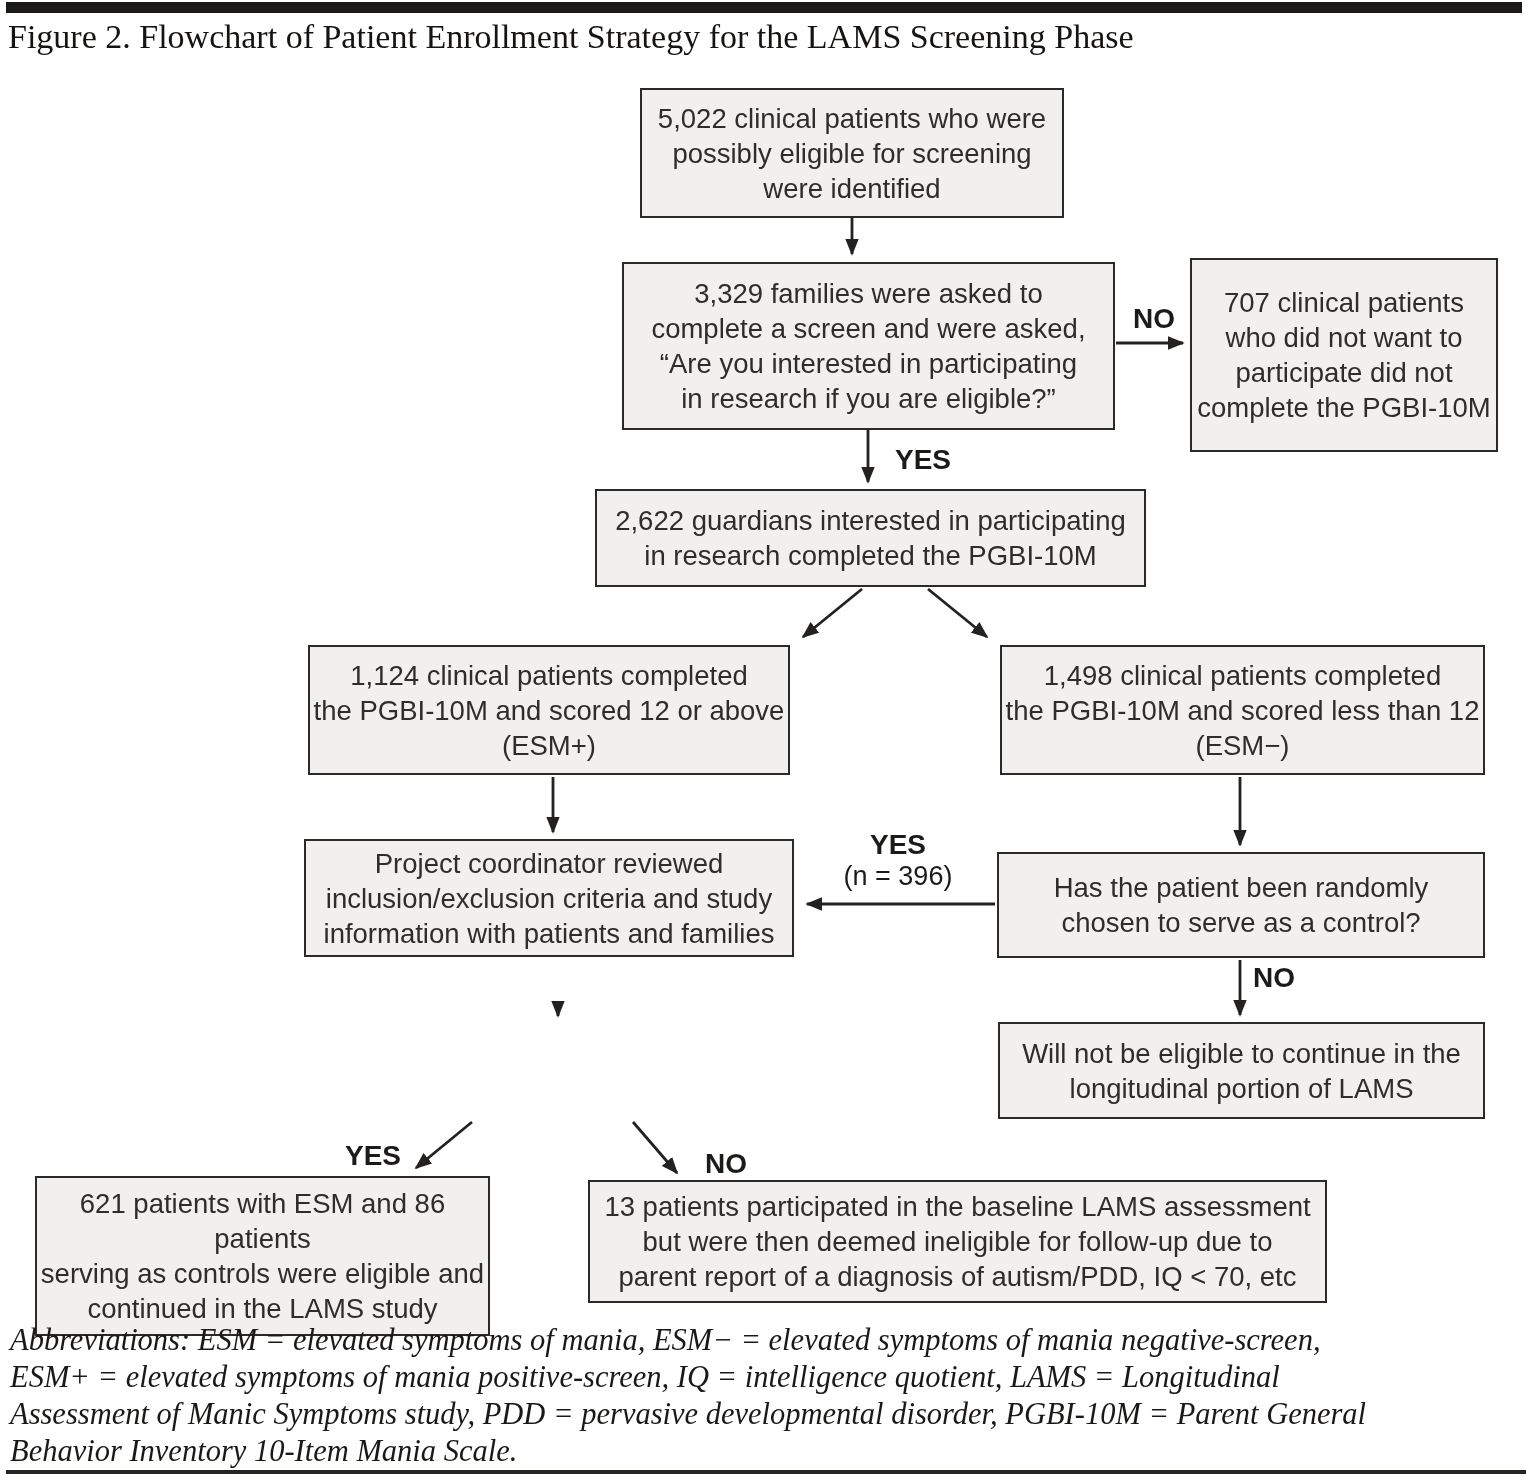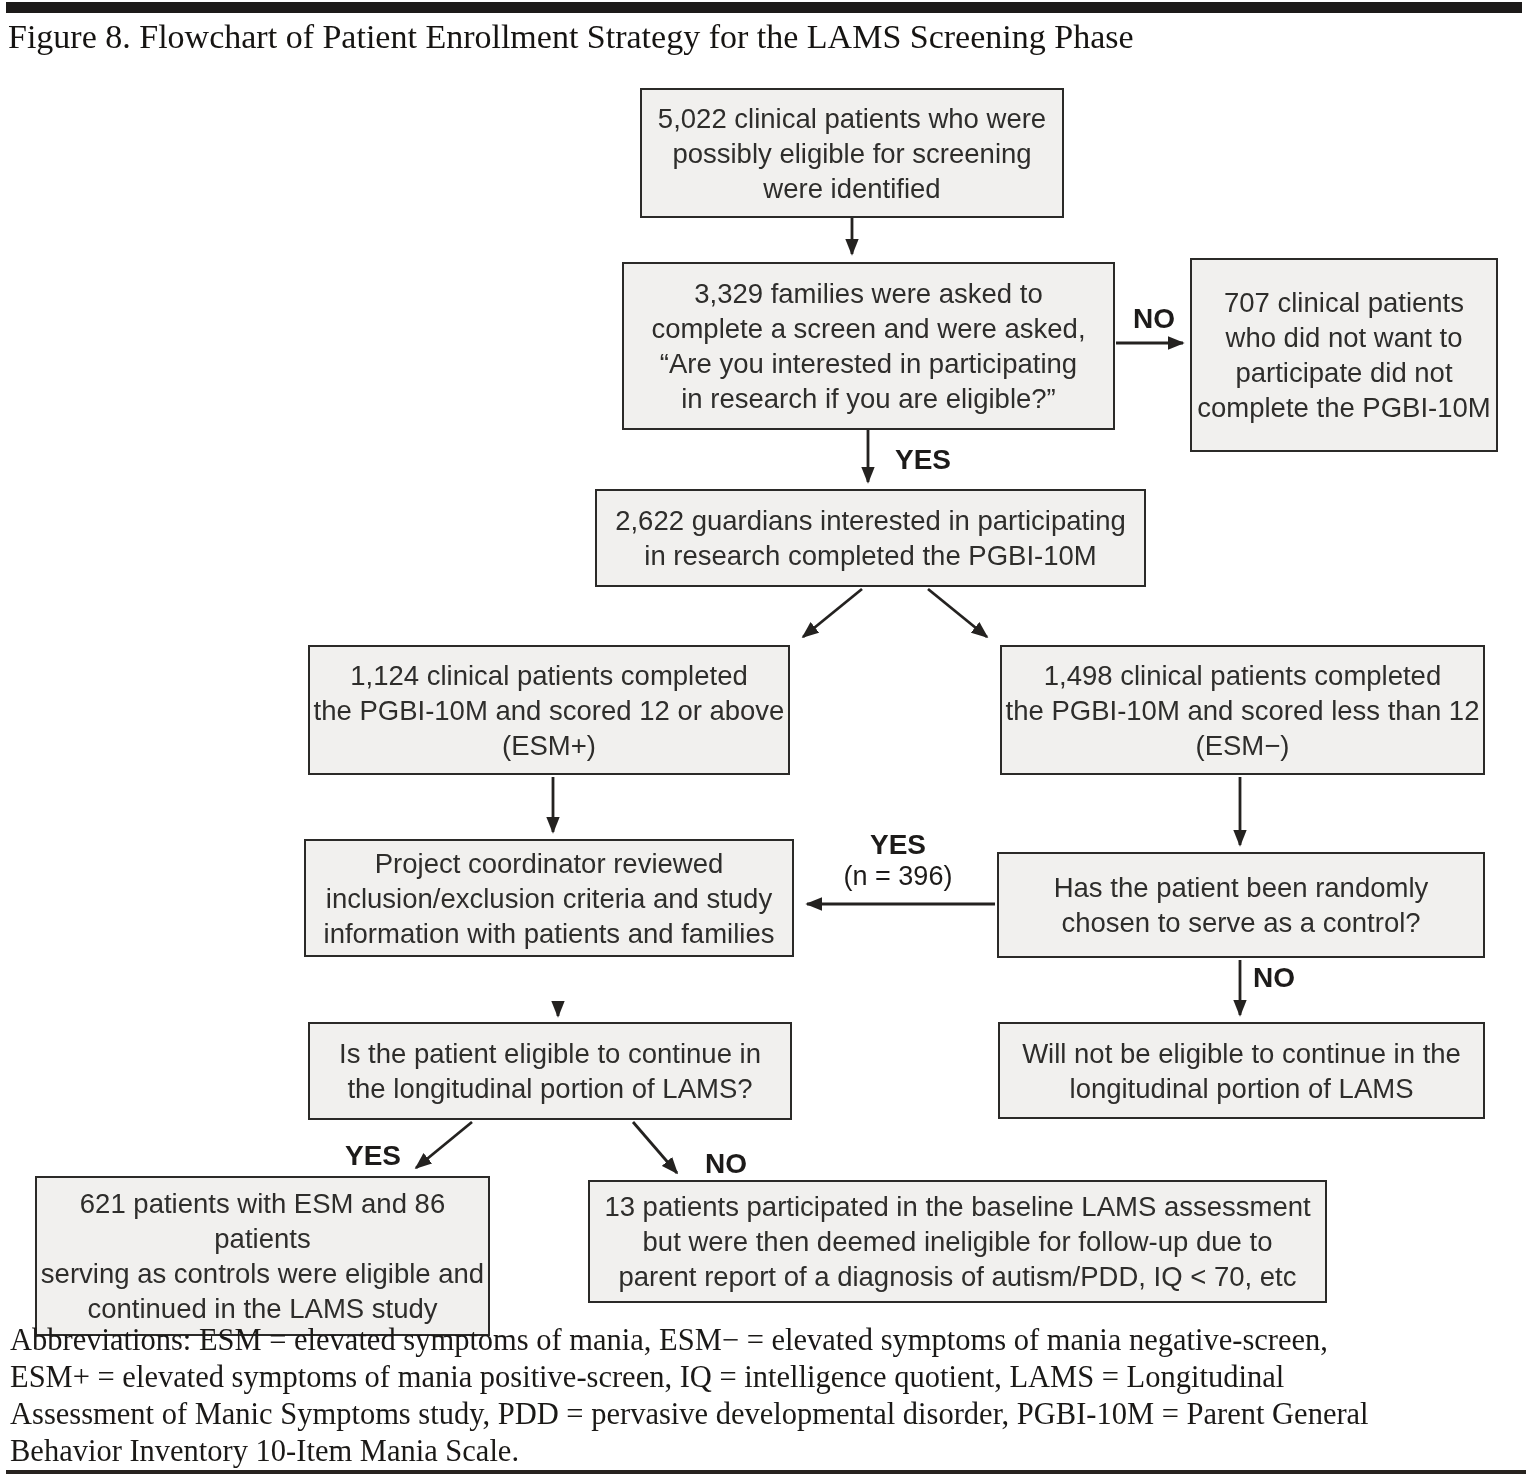--- a/index.html
+++ b/index.html
@@ -11,33 +11,33 @@
              font-family:"Liberation Serif",serif;font-size:34px;color:#161412;
              letter-spacing:0px;white-space:nowrap;}
   .node{position:absolute;background:#f1f0ee;border:2.5px solid #2b2a28;
         display:flex;align-items:center;justify-content:center;text-align:center;
         box-sizing:border-box;}
   .node-text{white-space:pre-line;font-size:27.5px;line-height:35px;color:#2e2d2b;}
   .lbl{position:absolute;font-weight:bold;font-size:28px;color:#1d1b1a;text-align:center;}
   .lbl-sub{font-weight:normal;font-size:27px;display:block;line-height:30px;}
   .footnote{position:absolute;left:10px;top:1322px;width:1512px;
             font-family:"Liberation Serif",serif;font-size:30.5px;line-height:37px;color:#1b1917;}
-  .footnote .fl{white-space:nowrap;}
+  .footnote .fl{white-space:nowrap;font-style:italic;}
   .footnote .indent{}
   svg.arrows{position:absolute;left:0;top:0;width:1532px;height:1480px;pointer-events:none;}
   svg.arrows line{stroke:#242220;stroke-width:2.8px;}
 </style>
 </head>
 <body>
 
 <div id="page">
 
   <div class="topbar"></div>
 
-  <div class="fig-title">Figure 8. Flowchart of Patient Enrollment Strategy for the LAMS Screening Phase</div>
+  <div class="fig-title">Figure 2. Flowchart of Patient Enrollment Strategy for the LAMS Screening Phase</div>
 
   <svg class="arrows" viewBox="0 0 1532 1480" xmlns="http://www.w3.org/2000/svg">
     <defs>
       <marker id="ah" viewBox="0 0 10 8" refX="9" refY="4" markerWidth="17" markerHeight="14" markerUnits="userSpaceOnUse" orient="auto">
         <path d="M0,0 L10,4 L0,8 Z" fill="#242220"></path>
       </marker>
     </defs>
     <line x1="852" y1="214" x2="852" y2="254" marker-end="url(#ah)"></line>
     <line x1="1116" y1="343" x2="1183" y2="343" marker-end="url(#ah)"></line>
     <line x1="868" y1="430" x2="868" y2="482" marker-end="url(#ah)"></line>
@@ -93,24 +93,20 @@
     <span class="node-text">Project coordinator reviewed
 inclusion/exclusion criteria and study
 information with patients and families</span>
   </div>
 
   <div class="node" style="left:997px;top:852px;width:488px;height:106px">
     <span class="node-text">Has the patient been randomly
 chosen to serve as a control?</span>
   </div>
 
-  <div class="node" style="left:308px;top:1022px;width:484px;height:98px">
-    <span class="node-text">Is the patient eligible to continue in
-the longitudinal portion of LAMS?</span>
-  </div>
 
   <div class="node" style="left:998px;top:1022px;width:487px;height:97px">
     <span class="node-text">Will not be eligible to continue in the
 longitudinal portion of LAMS</span>
   </div>
 
   <div class="node" style="left:35px;top:1176px;width:455px;height:160px">
     <span class="node-text">621 patients with ESM and 86 patients
 serving as controls were eligible and
 continued in the LAMS study</span>

